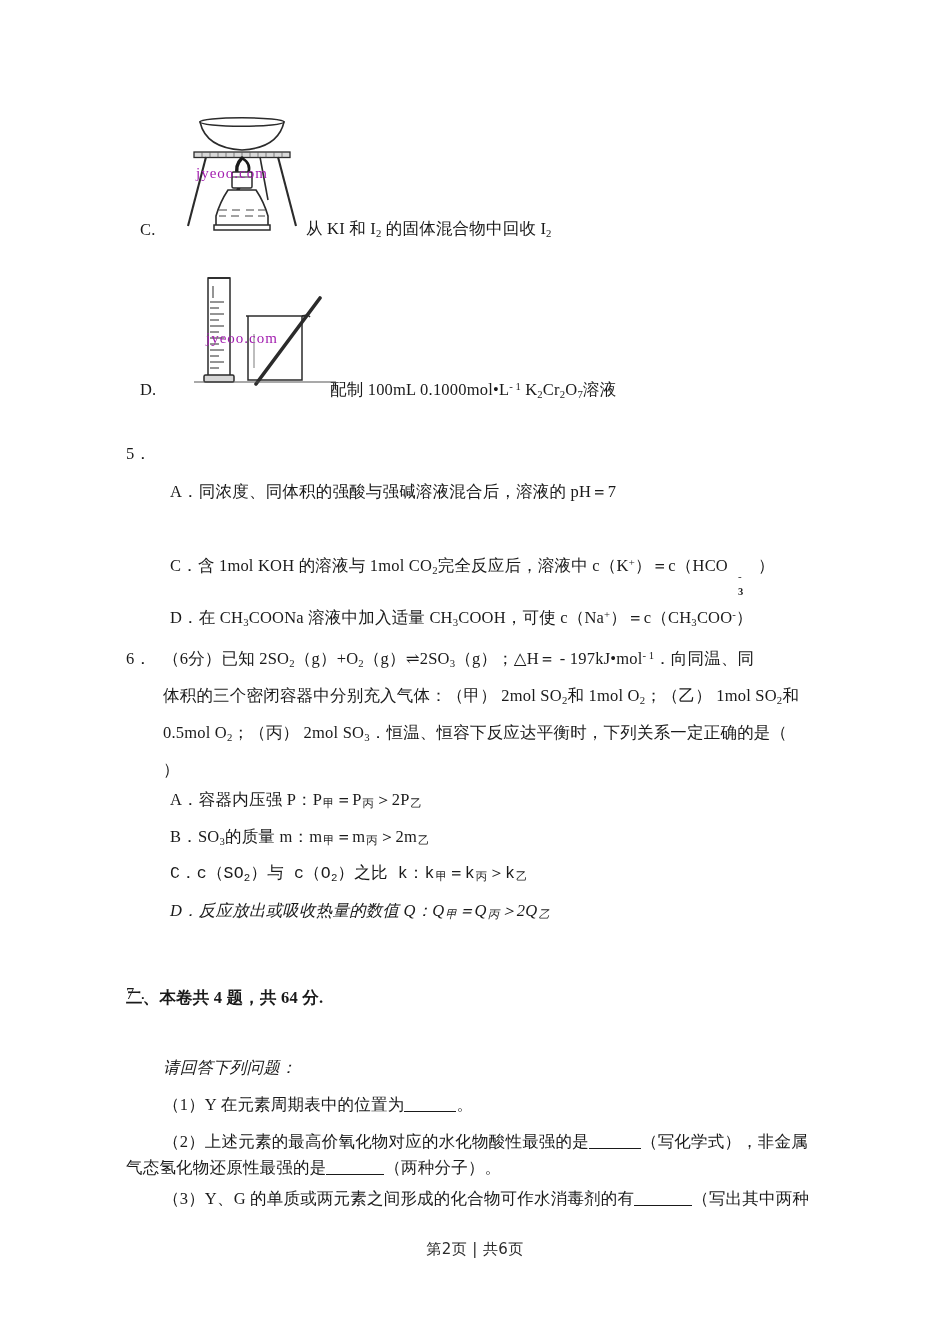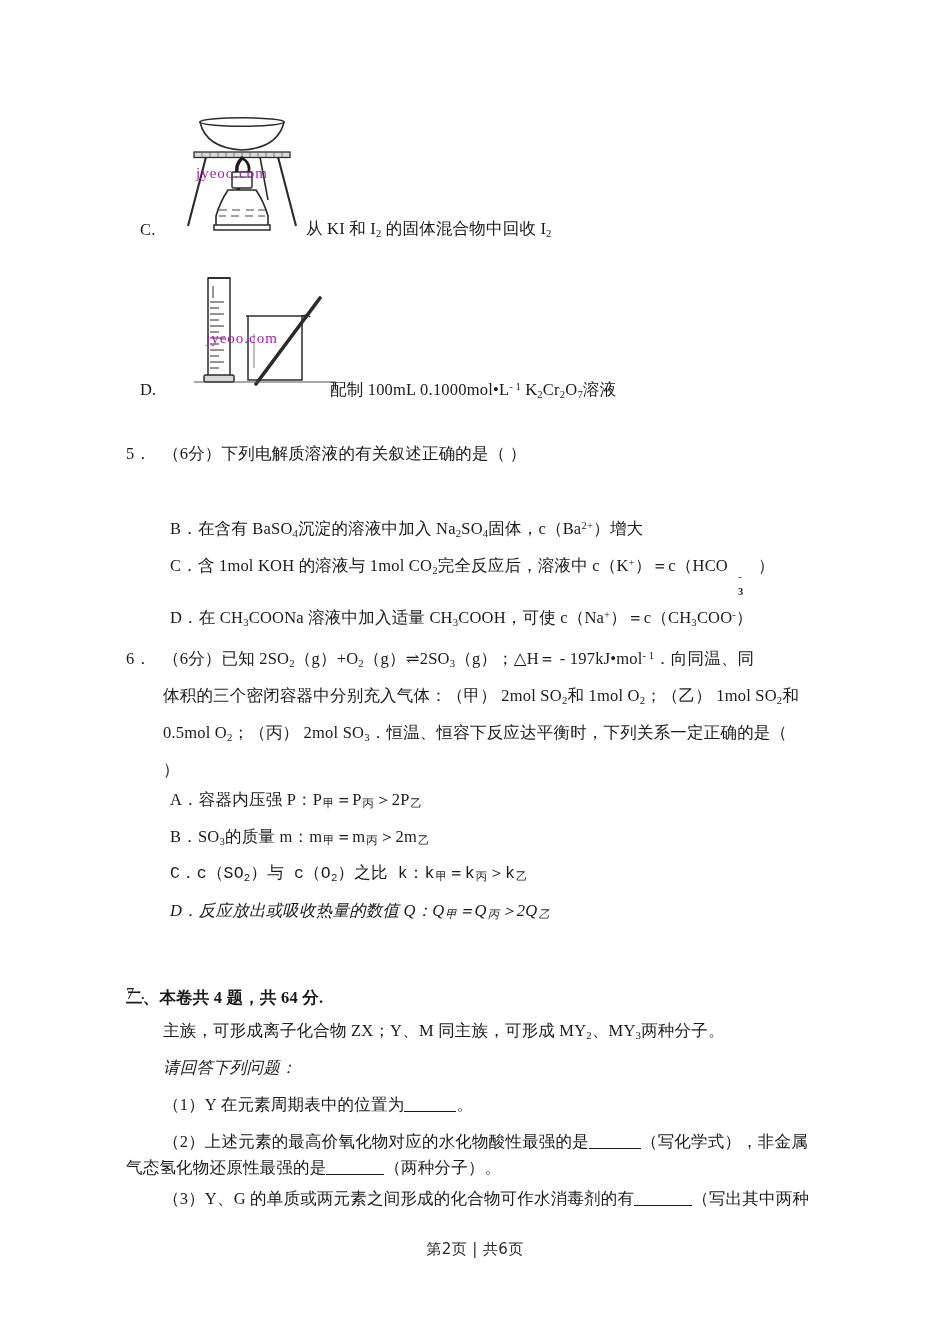--- a/index.html
+++ b/index.html
@@ -203,28 +203,25 @@
 
       <line x1="8" y1="110" x2="150" y2="110" stroke="#555" stroke-width="1.1"></line>
     </svg>
   </div>
 
   <div class="line" style="left:140px; top:379px;">D.</div>
 
   <div class="line" style="left:330px; top:379px;">配制 100mL 0.1000mol•L<span class="minus-sup">- 1</span> K<sub>2</sub>Cr<sub>2</sub>O<sub>7</sub>溶液</div>
 
   <div class="line" style="left:126px; top:443px;">5．</div>
-  <div class="line" style="left:163px; top:443px;">
-    <span>（6分）</span><span>下列电解质溶液的有关叙述正确的是（       ）</span>
-  </div>
-
-
-  <div class="line" style="left:170px; top:518px;">
-    <span>B．</span>在含有 BaSO<sub>4</sub>沉淀的溶液中加入 Na<sub>2</sub>SO<sub>4</sub>固体，c（Ba<sup>2+</sup>）增大
-  </div>
+
+  <div class="line" style="left:170px; top:481px;">
+    <span>A．</span><span>同浓度、同体积的强酸与强碱溶液混合后，溶液的 pH＝7</span>
+  </div>
+
 
   <div class="line" style="left:170px; top:555px;">
     <span>C．</span>含 1mol KOH 的溶液与 1mol CO<sub>2</sub>完全反应后，溶液中 c（K<sup>+</sup>）＝c（HCO<span class="drop-sub"><span class="m">-</span><span class="n">3</span></span>）
   </div>
 
   <div class="line" style="left:170px; top:607px;">
     <span>D．</span>在 CH<sub>3</sub>COONa 溶液中加入适量 CH<sub>3</sub>COOH，可使 c（Na<sup>+</sup>）＝c（CH<sub>3</sub>COO<sup>-</sup>）
   </div>
 
   <div class="line" style="left:126px; top:648px;">6．</div>
@@ -255,23 +252,20 @@
   </div>
 
   <div class="line" style="left:170px; top:900px;font-style:italic;">
     <span>D．</span>反应放出或吸收热量的数值 Q：Q<span class="cn-sub">甲</span>＝Q<span class="cn-sub">丙</span>＞2Q<span class="cn-sub">乙</span>
   </div>
 
   <div class="line bold" style="left:126px; top:943px; font-size:16.5px;margin-top:44px;">二、本卷共 4 题，共 64 分.</div>
 
   <div class="line" style="left:126px; top:983px;">7．</div>
 
-  <div class="line" style="left:163px; top:1020px;">
-    主族，可形成离子化合物 ZX；Y、M 同主族，可形成 MY<sub>2</sub>、MY<sub>3</sub>两种分子。
-  </div>
 
   <div class="line" style="left:163px; top:1057px;font-style:italic;">请回答下列问题：</div>
 
   <div class="line" style="left:163px; top:1094px;">
     <span>（1）</span><span>Y 在元素周期表中的位置为</span><span class="blank blank-sm"></span><span>。</span>
   </div>
 
   <div class="line" style="left:163px; top:1131px;">
     <span>（2）</span><span>上述元素的最高价氧化物对应的水化物酸性最强的是</span><span class="blank blank-sm"></span><span>（写化学式），非金属</span>
   </div>

